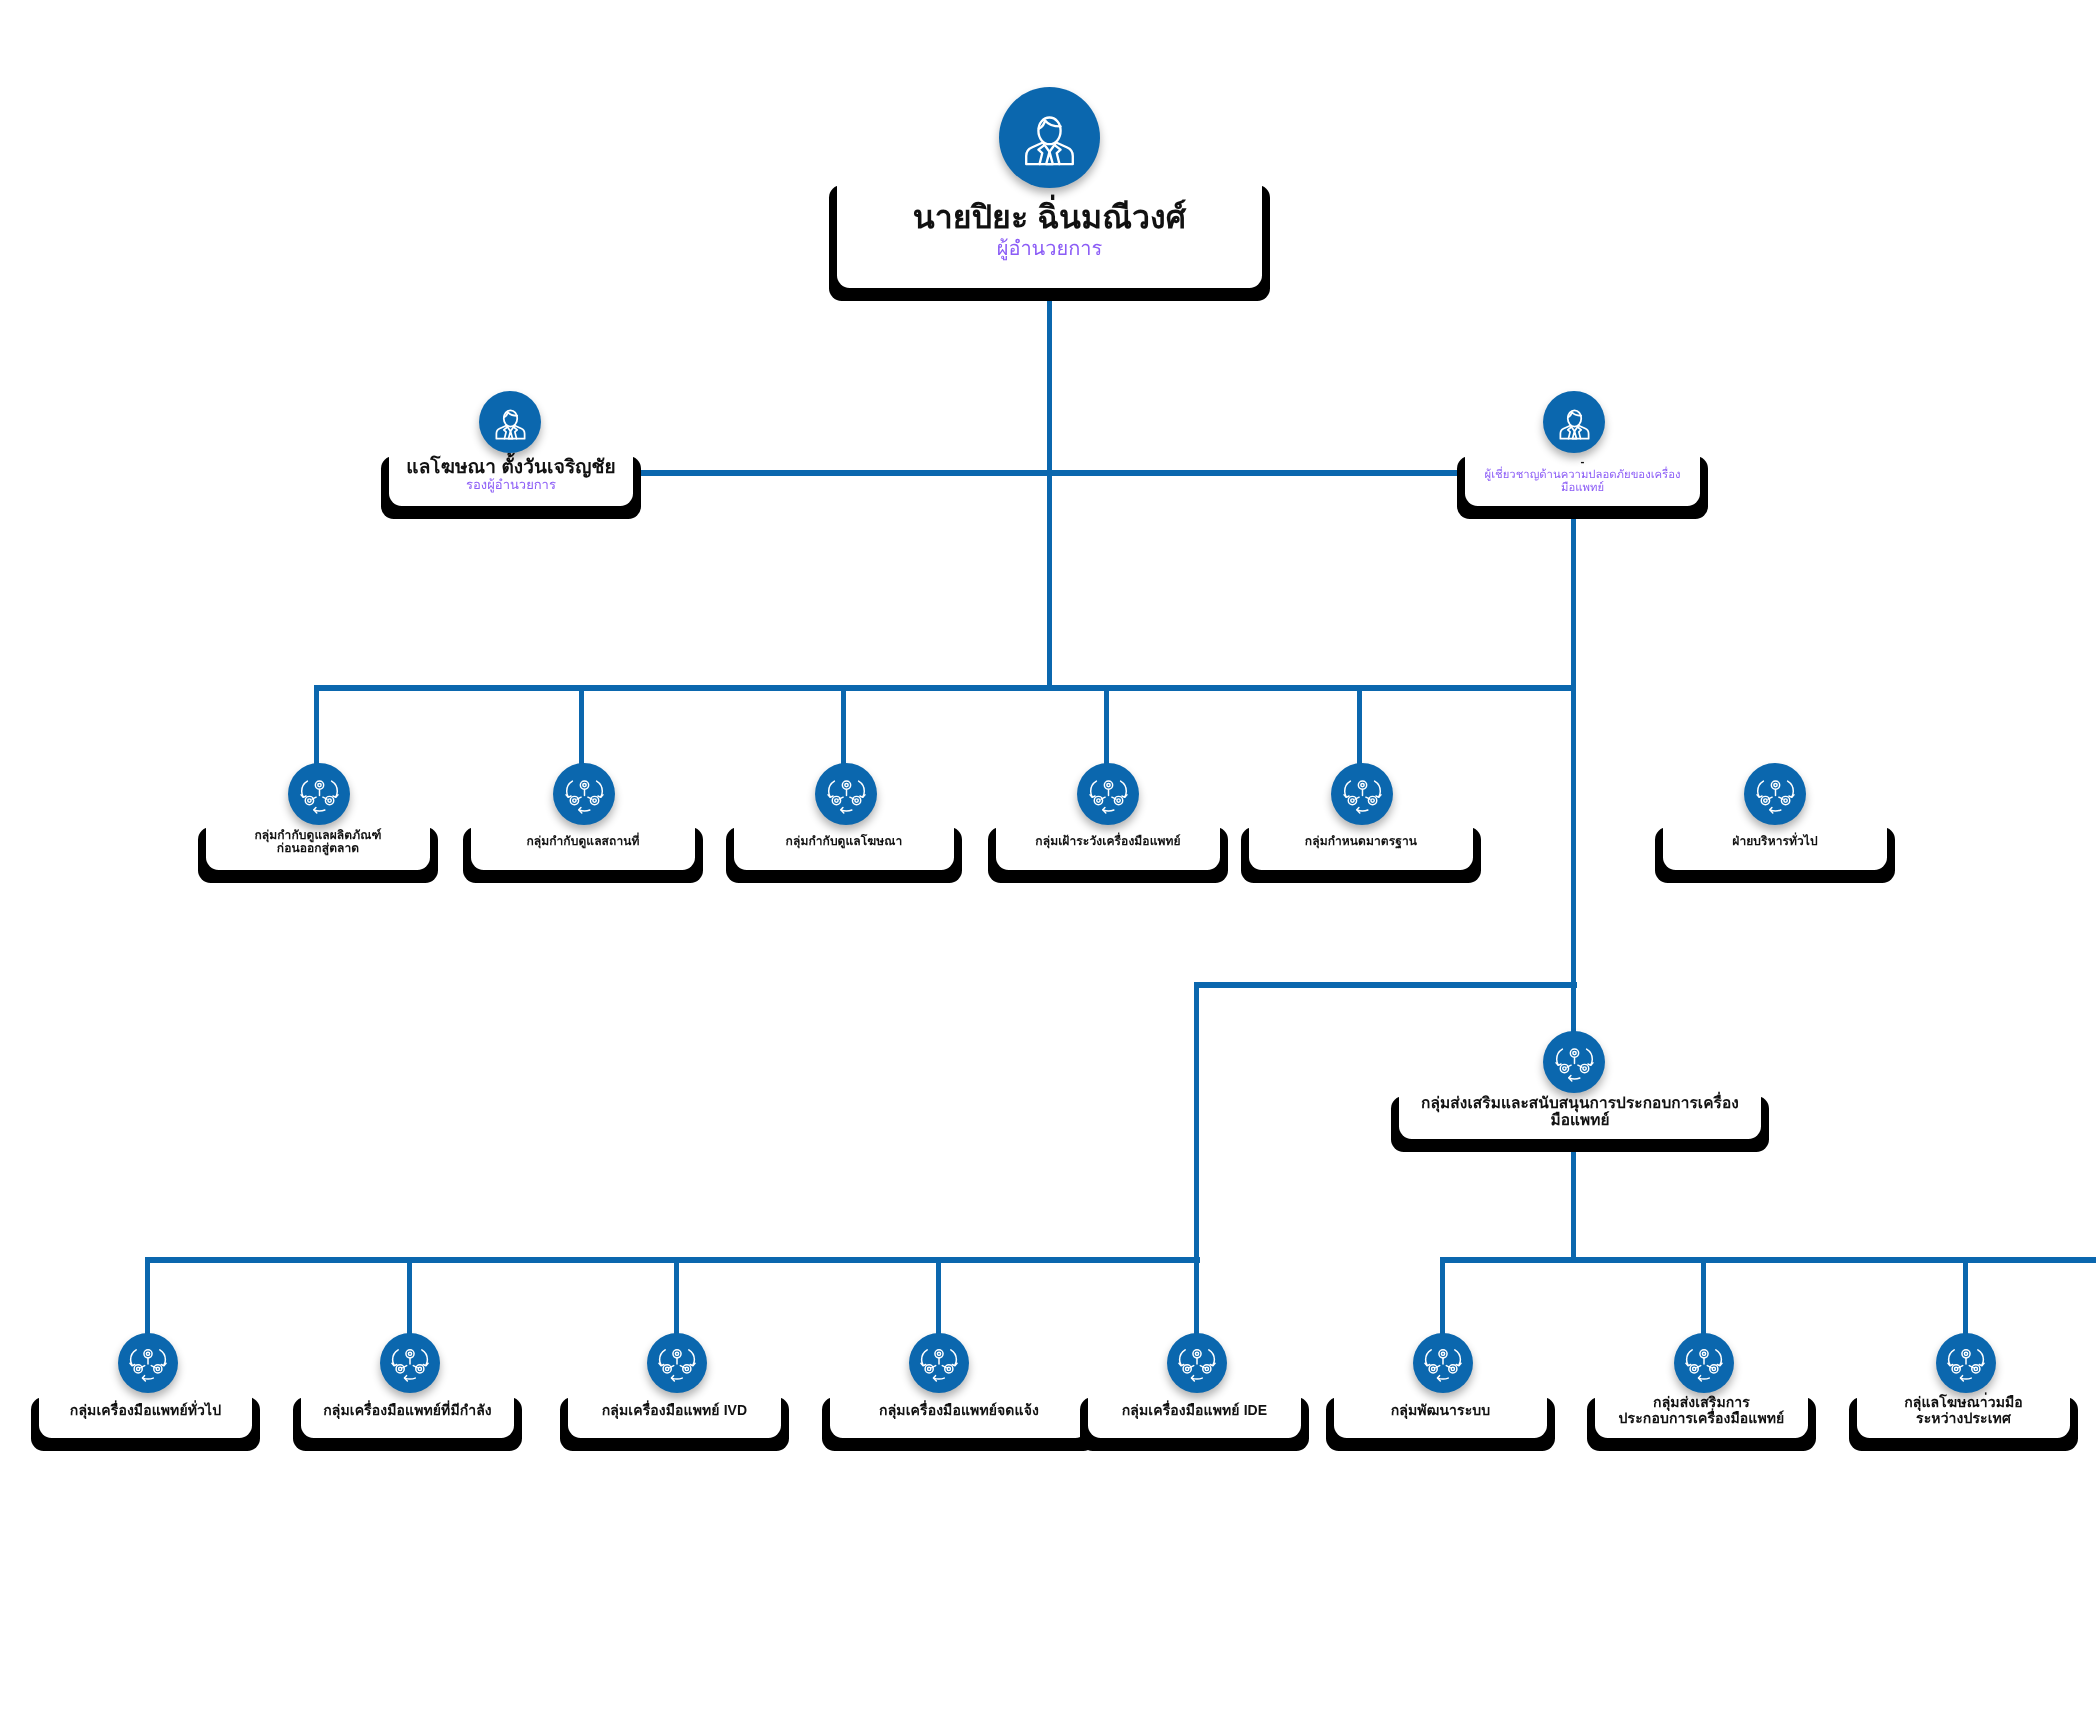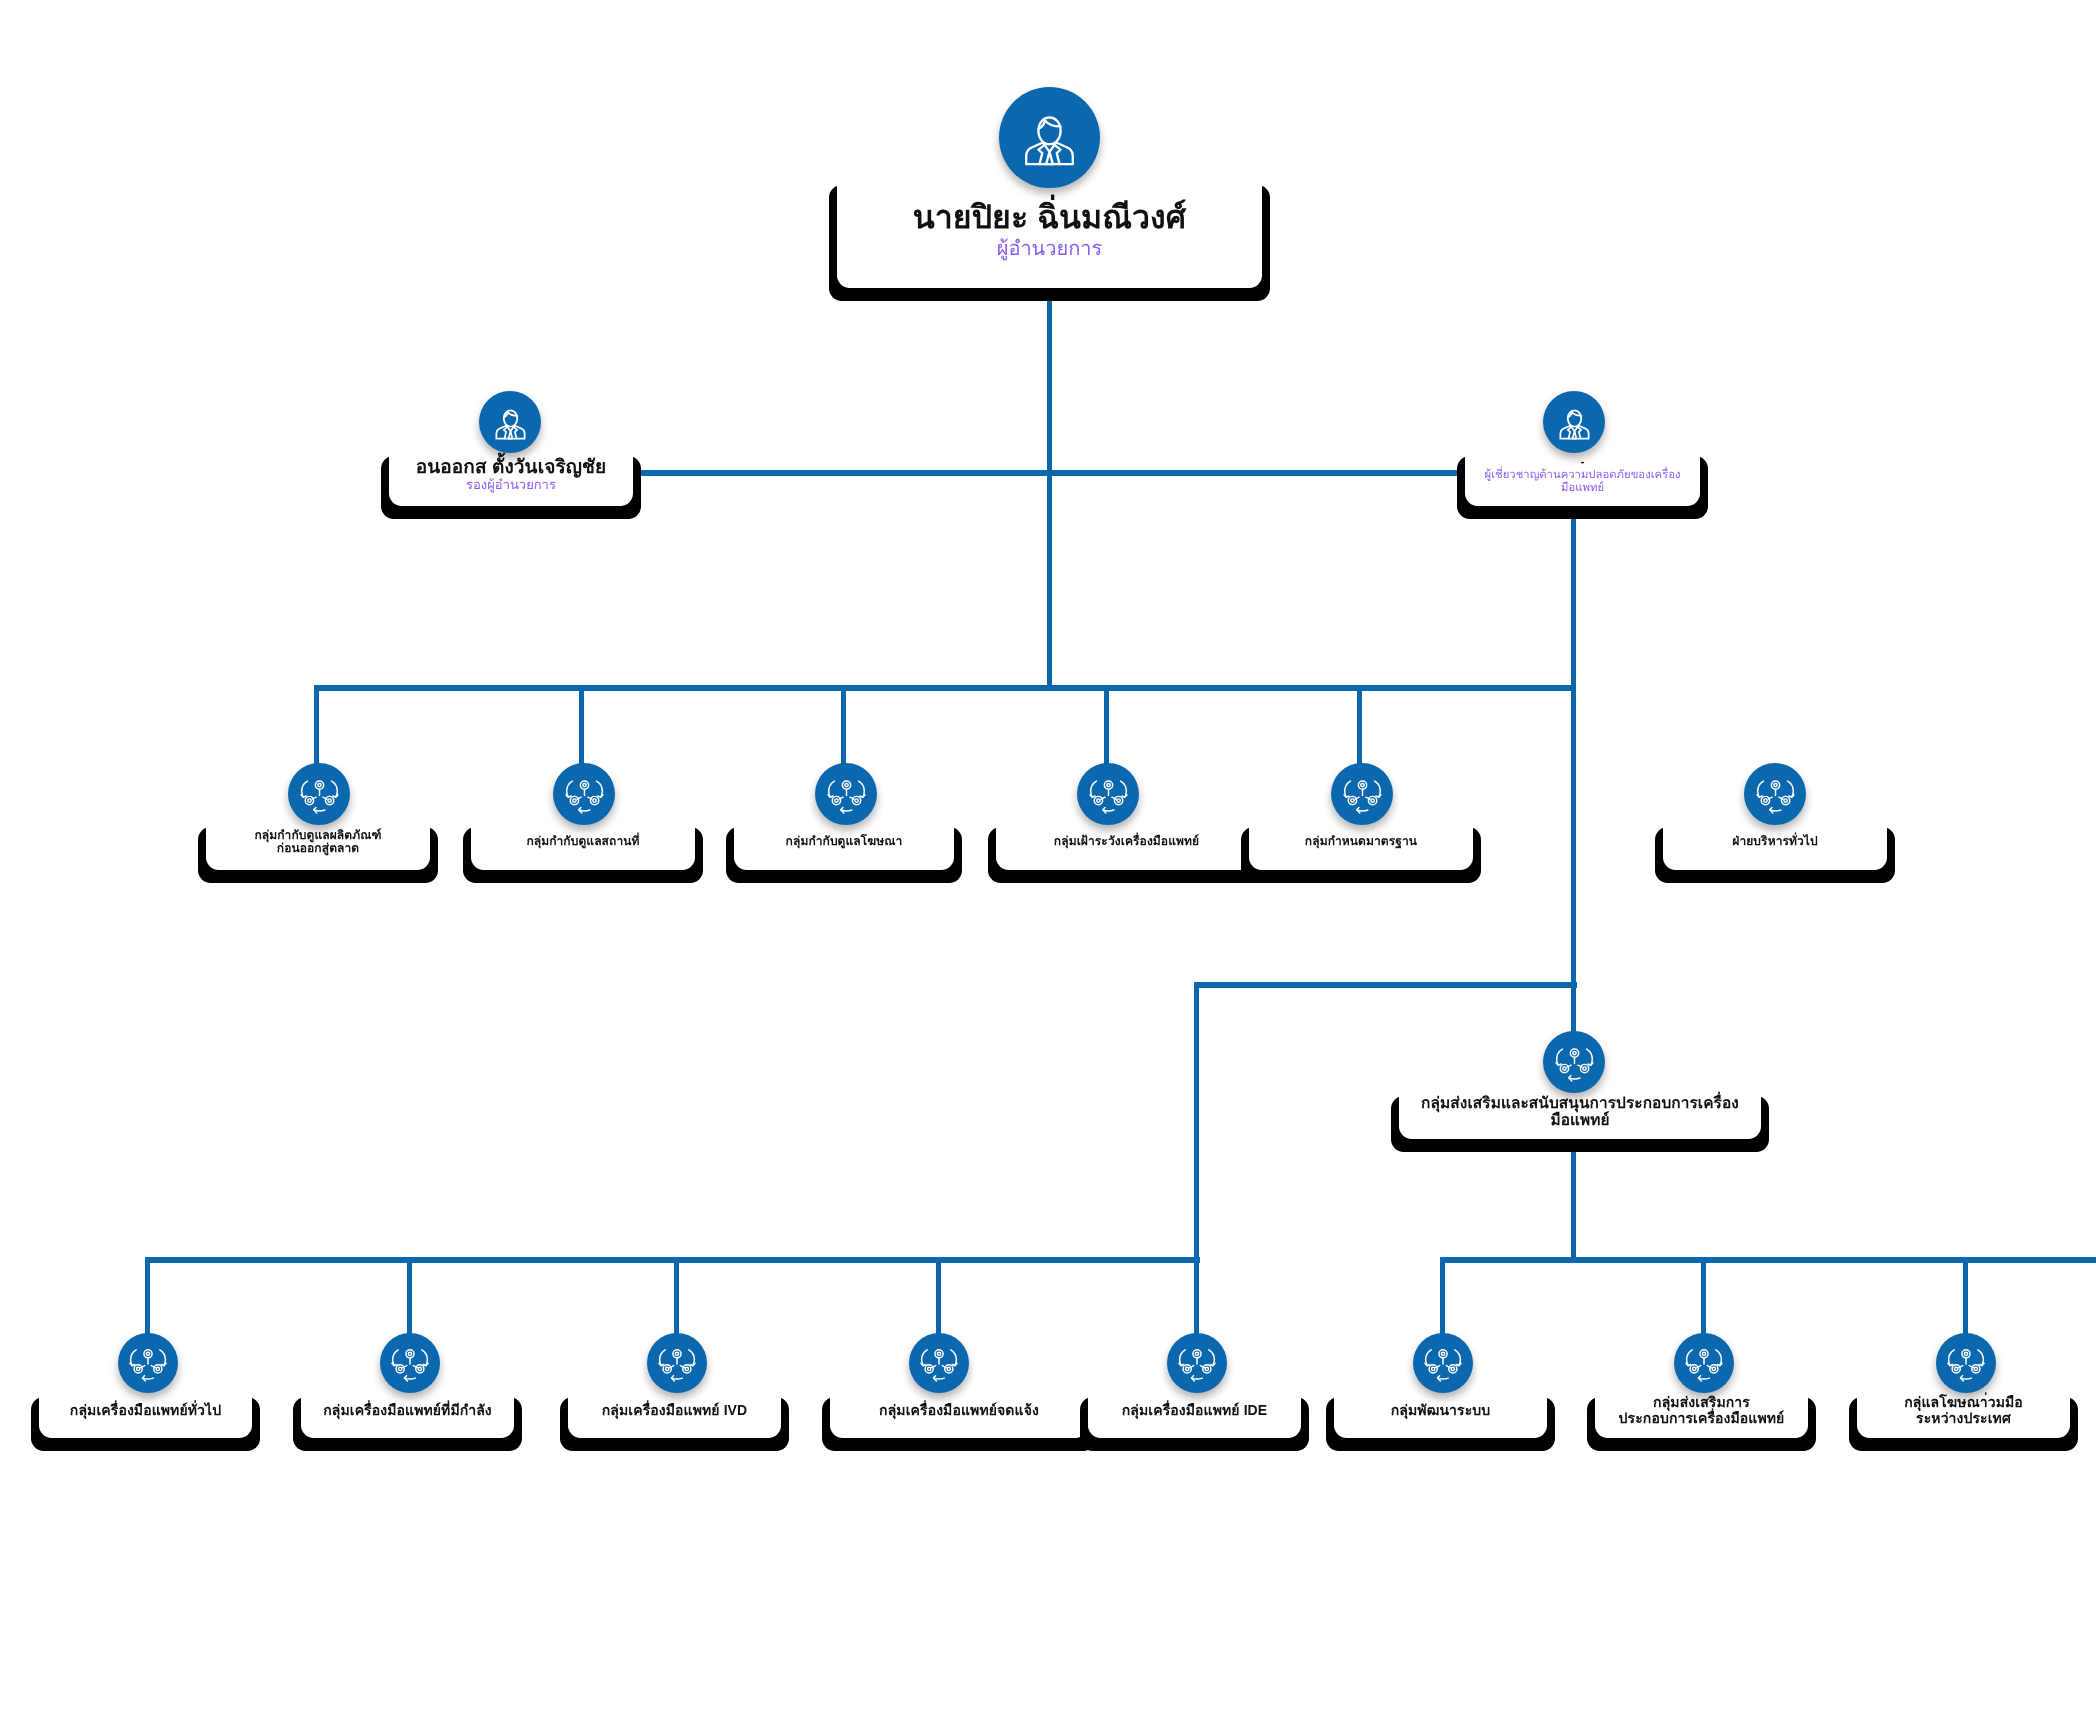--- a/index.html
+++ b/index.html
@@ -106,21 +106,21 @@
       <path d="M26 36.5 32 45l6-8.5"></path>
       <path d="M32 45l-3 11h6l-3-11z"></path>
       <path d="M26.5 39.5 22 43l3.5 3-2.5 10"></path>
       <path d="M37.5 39.5 42 43l-3.5 3 2.5 10"></path>
     </svg>
   </div>
 
   <div class="node sz-md" style="left:389px;top:443px;width:244px;height:63px;">
     <div class="shadow"></div>
     <div class="card">
-      <div class="name">อนออกส ตั้งวันเจริญชัย</div>
+      <div class="name">แลโฆษณา ตั้งวันเจริญชัย</div>
       <div class="title">รองผู้อำนวยการ</div>
     </div>
   </div>
   <div class="avatar" style="left:479px;top:391px;width:62px;height:62px;">
     <svg viewBox="0 0 64 64" width="43" height="43" fill="none" stroke="#ffffff" stroke-width="2.6" stroke-linecap="round" stroke-linejoin="round">
       <path d="M22 26c0-7 4.5-12 10-12s10 5 10 12c0 7-4.5 12-10 12s-10-5-10-12z"></path>
       <path d="M22.5 24c3-1.5 5-4.5 5.5-7.5 2.5 3.5 8 5.5 14 5.5"></path>
       <path d="M26 36.5 16 41c-3 1.3-5 4.3-5 7.6V56h42v-7.4c0-3.3-2-6.3-5-7.6l-10-4.5"></path>
       <path d="M26 36.5 32 45l6-8.5"></path>
       <path d="M32 45l-3 11h6l-3-11z"></path>
@@ -220,21 +220,21 @@
         <path d="M37 36l6 3"></path>
       <path d="M14 12c-5 3-8.5 8.5-8.5 15 0 3 .8 5.9 2.2 8.4"></path>
         <path d="M4.5 32.5l3.2 3.7 4.3-2"></path>
       <path d="M50 12c5 3 8.5 8.5 8.5 15 0 3-.8 5.9-2.2 8.4"></path>
         <path d="M59.5 32.5l-3.2 3.7-4.3-2"></path>
       <path d="M24 55c2.5 1 5.2 1.5 8 1.5s5.5-.5 8-1.5"></path>
         <path d="M28 59.5l-4.5-4.8 3.2-3.4"></path>
     </svg>
   </div>
 
-  <div class="node sz-dept" style="left:996px;top:814px;width:224px;height:56px;padding-left:37px;">
+  <div class="node sz-dept" style="left:996px;top:814px;width:224px;height:56px;">
     <div class="shadow"></div>
     <div class="card">
       <div class="name">กลุ่มเฝ้าระวังเครื่องมือแพทย์</div>
     </div>
   </div>
   <div class="avatar" style="left:1077px;top:763px;width:62px;height:62px;">
     <svg viewBox="0 0 64 64" width="43" height="43" fill="none" stroke="#ffffff" stroke-width="2.2" stroke-linecap="round" stroke-linejoin="round">
       <circle cx="32" cy="18" r="6.2"></circle>
         <circle cx="32" cy="18" r="2.5"></circle>
       <circle cx="17" cy="41" r="6.2"></circle>

